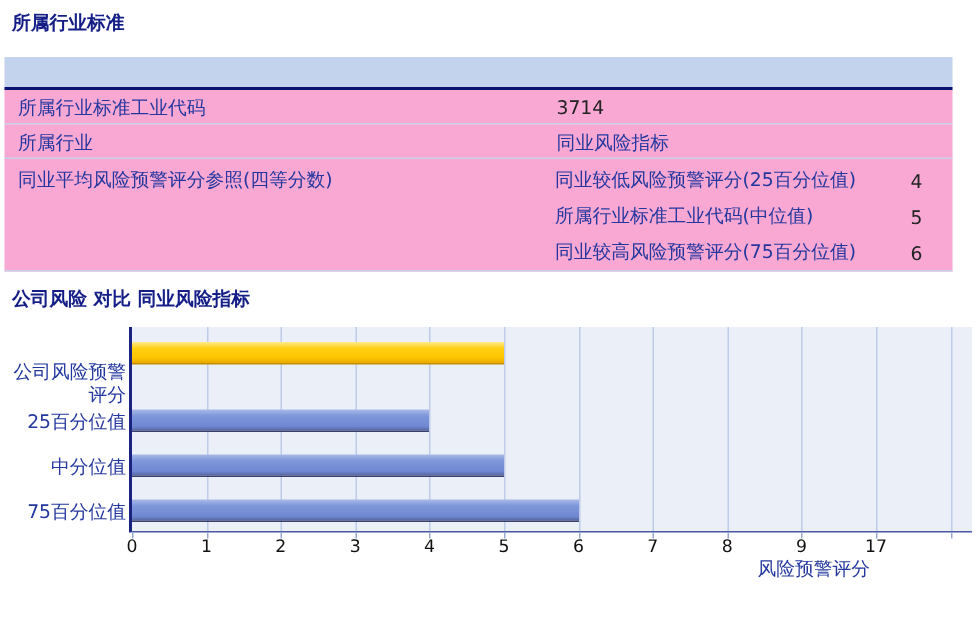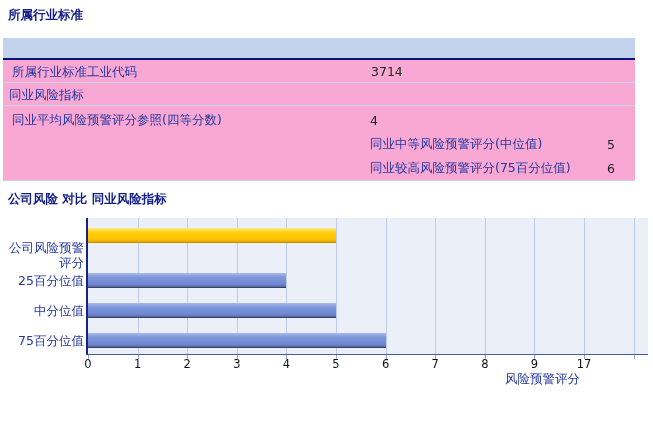--- a/index.html
+++ b/index.html
@@ -81,31 +81,33 @@
 
   <div class="table">
     <div class="thead"></div>
 
     <div class="trow h22">
       <div class="tlabel">所属行业标准工业代码</div>
       <div class="tvalue">3714</div>
     </div>
 
     <div class="trow h22">
+      <div class="tlabel">所属行业</div>
       <div class="tvalue navy">同业风险指标</div>
     </div>
 
     <div class="trow tall">
       <div class="tlabel">同业平均风险预警评分参照(四等分数)</div>
       <div class="subrows">
         <div class="subrow">
+          <span class="sublabel">同业较低风险预警评分(25百分位值)</span>
           <span class="subvalue">4</span>
         </div>
         <div class="subrow">
-          <span class="sublabel">同业中等风险预警评分(中位值)</span>
+          <span class="sublabel">所属行业标准工业代码(中位值)</span>
           <span class="subvalue">5</span>
         </div>
         <div class="subrow">
           <span class="sublabel">同业较高风险预警评分(75百分位值)</span>
           <span class="subvalue">6</span>
         </div>
       </div>
     </div>
   </div>
 

